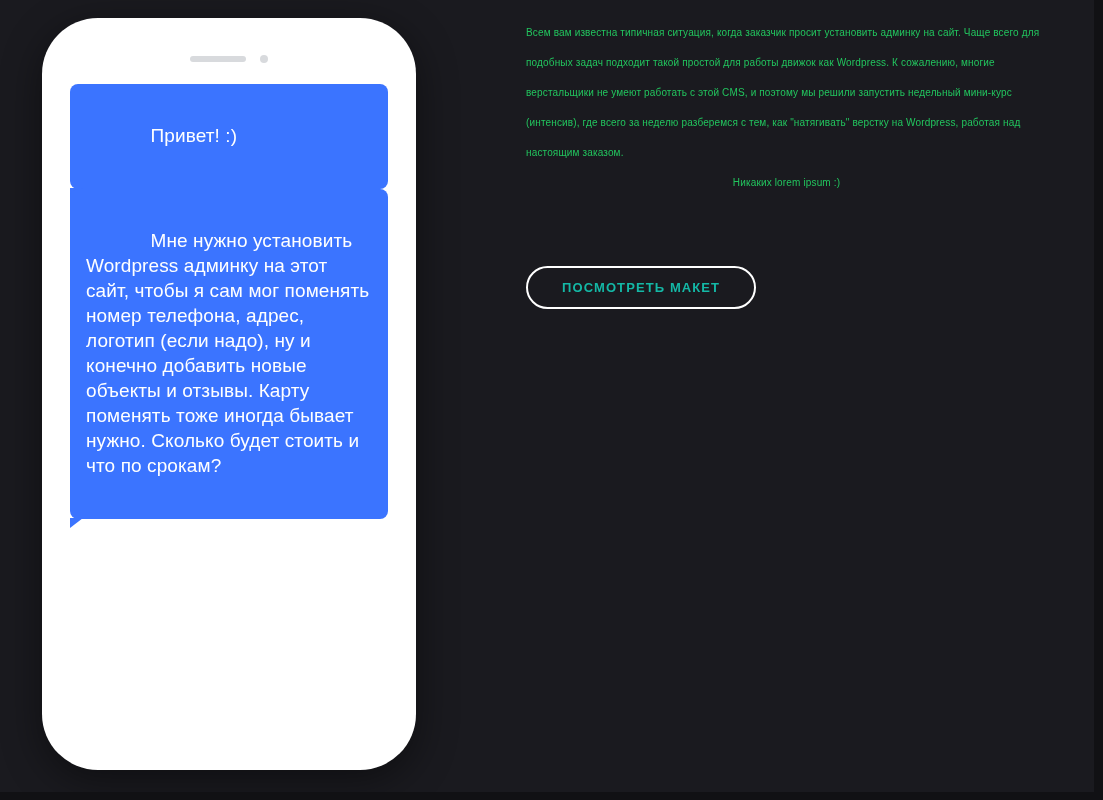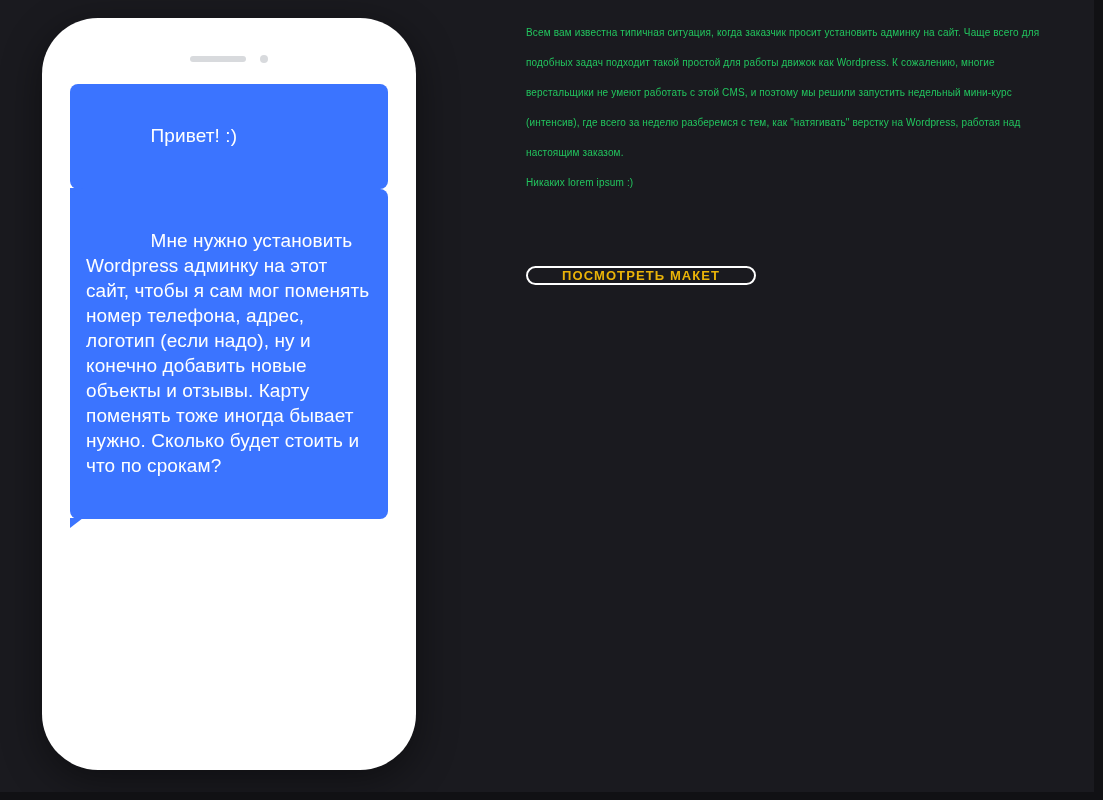--- a/index.html
+++ b/index.html
@@ -121,33 +121,33 @@
     color: #e9eaec;
   }
   .para {
     font-size: 10px;
     line-height: 30px;
     color: #22c55e;
     margin: 0 0 0 0;
     max-width: 545px;
     letter-spacing: .15px;
   }
-  .para + .para { margin-top: 0; }
+  .para + .para { margin-top: 0; text-align: center; }
   .para.gap { margin-top: 28px; }
 
   .cta-wrap {
     margin-top: 68px;
   }
   .cta {
     display: inline-block;
     border: 2px solid #ffffff;
     border-radius: 30px;
-    color: #eab308;
+    color: #14b8a6;
     background: transparent;
-    padding: 0 34px;
+    padding: 12px 34px;
     font-size: 13px;
     font-weight: bold;
     letter-spacing: 1.1px;
     cursor: pointer;
     font-family: "Liberation Sans", sans-serif;
   }
 
   
   .edge-right {
     position: absolute;

